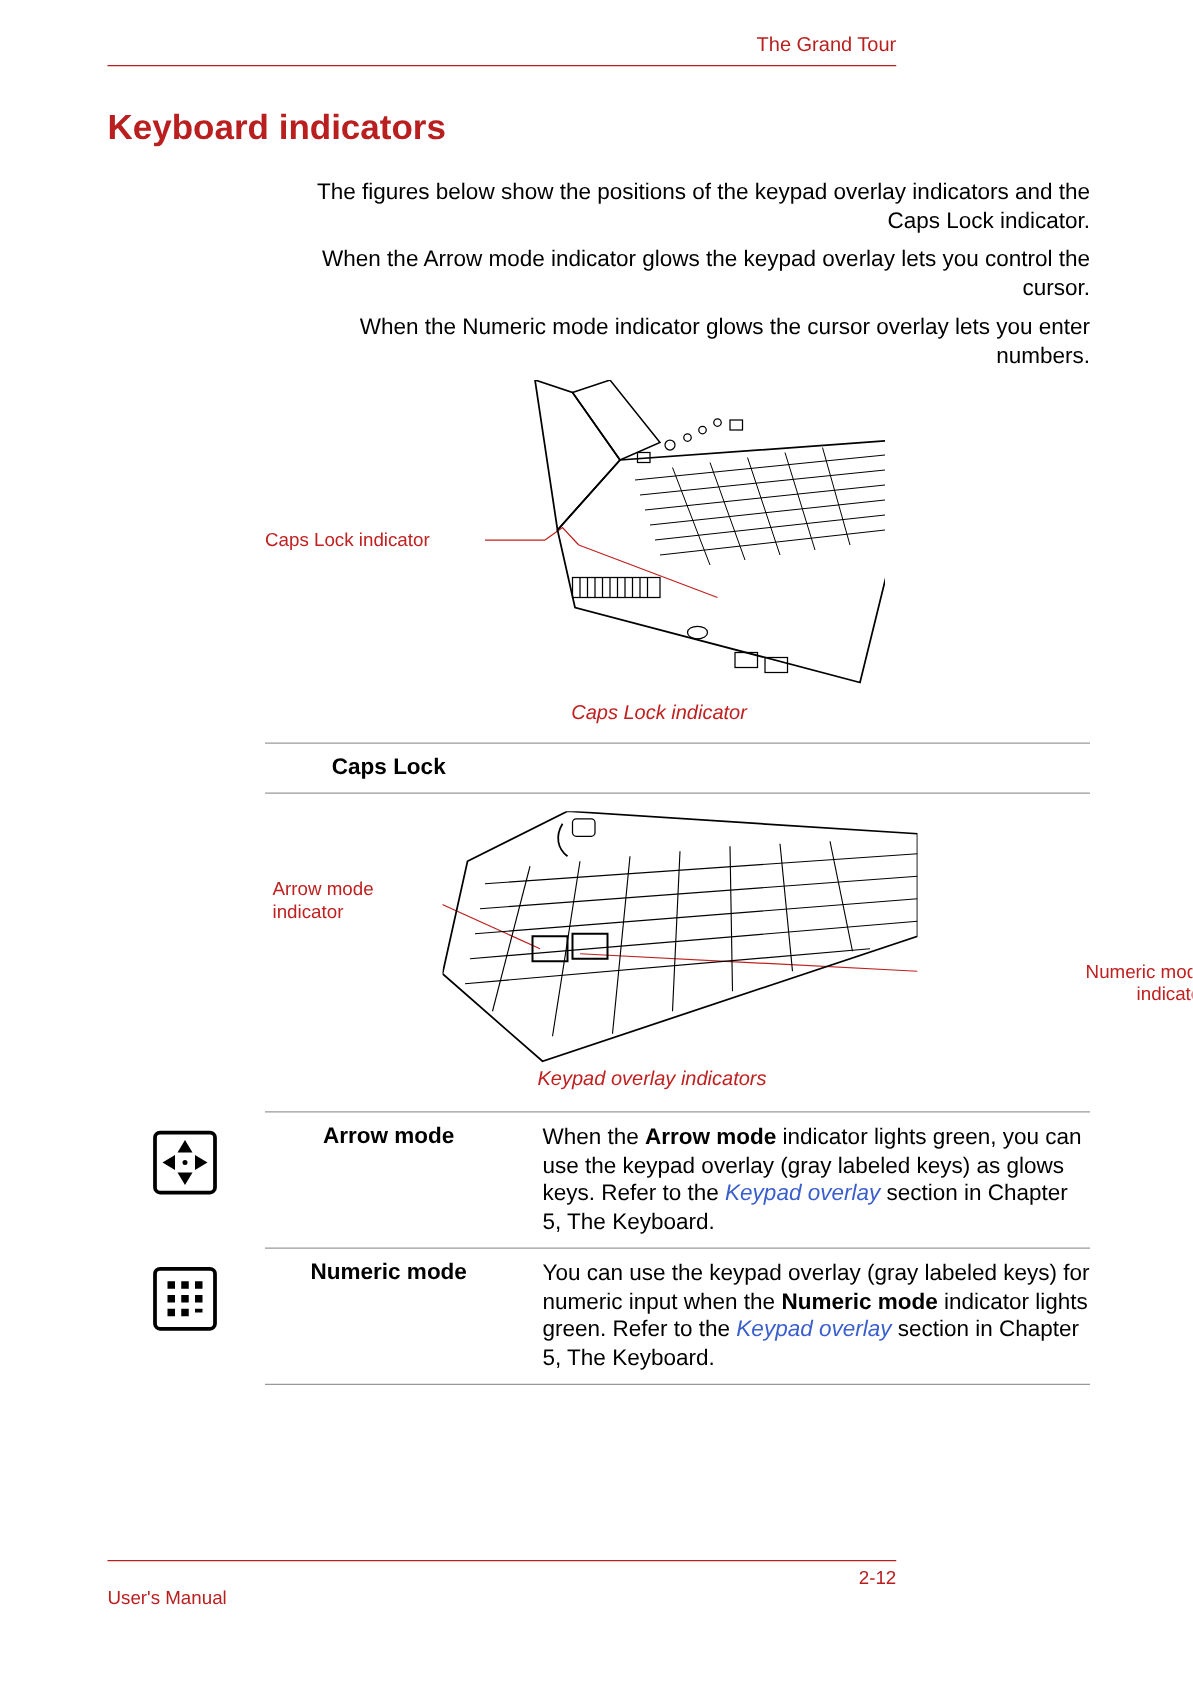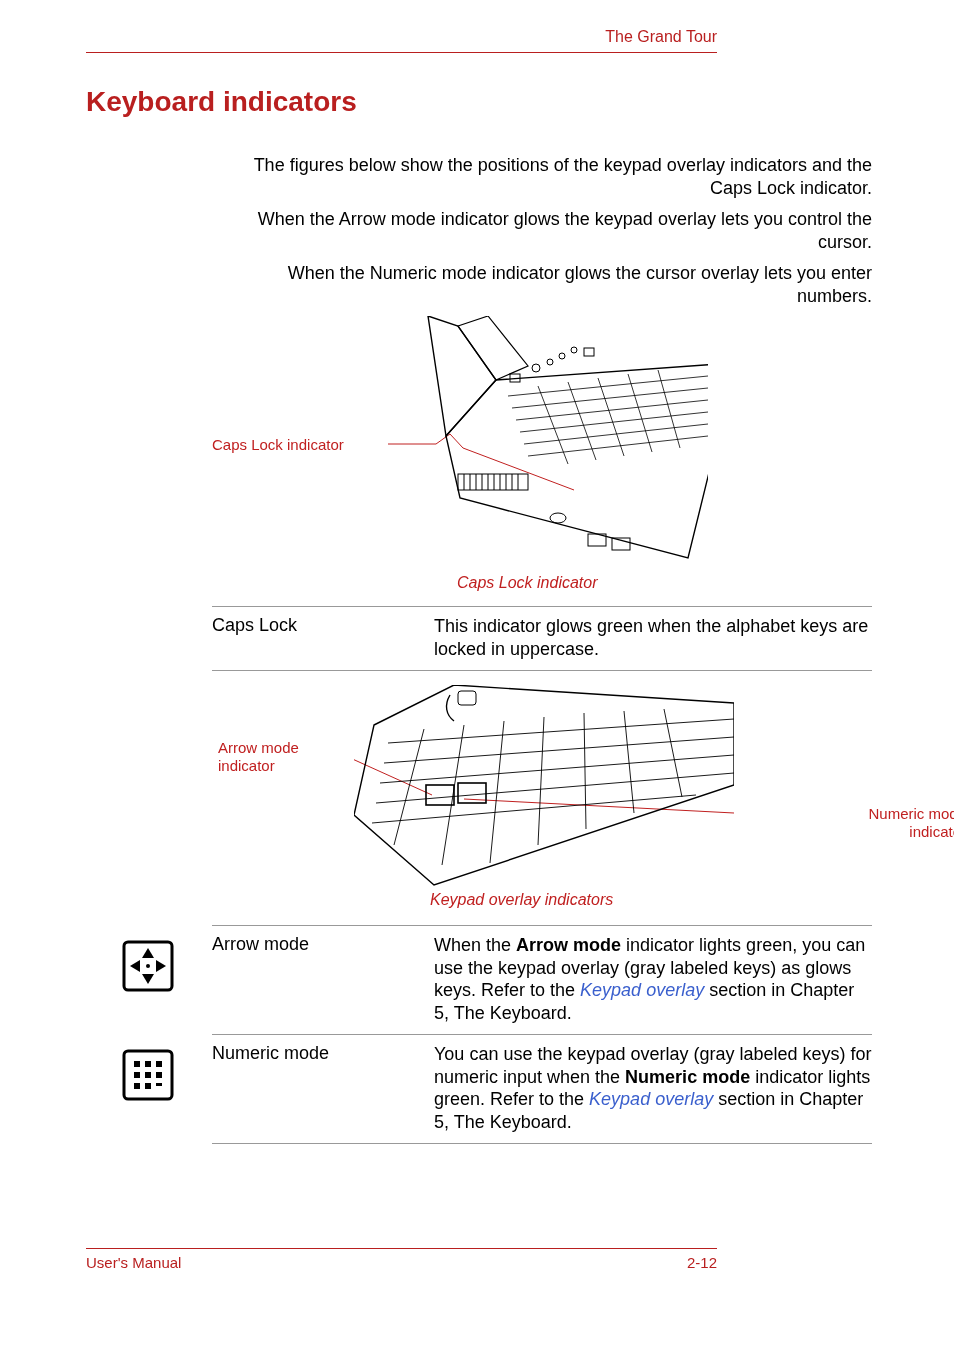--- a/index.html
+++ b/index.html
@@ -3,38 +3,38 @@
 <meta charset="utf-8">
 <style>
   * { box-sizing: border-box; margin: 0; padding: 0; }
   html, body { width: 954px; height: 1351px; background: #fff; font-family: Arial, Helvetica, sans-serif; color: #000; }
   .page { position: relative; width: 803px; height: 1351px; padding: 18px 86px 0 86px; }
 
   .header-right { position: absolute; top: 28px; right: 86px; color: #b91f1f; font-size: 16px; }
   .header-rule { position: absolute; top: 52px; left: 86px; right: 86px; border: none; border-top: 1px solid #b91f1f; }
 
   .footer-rule { position: absolute; bottom: 102px; left: 86px; right: 86px; border: none; border-top: 1px solid #b91f1f; }
-  .footer-left { position: absolute; bottom: 80px; left: 86px; color: #b91f1f; font-size: 15px; }
+  .footer-left { position: absolute; bottom: 64px; left: 86px; color: #b91f1f; font-size: 15px; }
   .footer-right { position: absolute; bottom: 80px; right: 86px; color: #b91f1f; font-size: 15px; }
 
-  h1.section-title { color: #b91f1f; font-size: 28px; font-weight: bold; margin-top: 68px; margin-bottom: 36px; }
+  h1.section-title { color: #b91f1f; font-size: 28px; font-weight: bold; margin-top: 68px; margin-bottom: 24px; }
 
   .body-col { margin-left: 126px; width: 660px; }
   .body-col p { font-size: 18px; line-height: 1.28; margin-bottom: 8px; text-align: right; }
 
   
   .fig1 { margin-top: 6px; margin-bottom: 4px; height: 280px; position: relative; }
   .fig1 .callout { position: absolute; left: 0; top: 120px; color: #c02020; font-size: 15px; }
   .fig1 .drawing { position: absolute; left: 176px; top: 0; width: 320px; height: 256px; }
   .fig1 .caption { position: absolute; left: 245px; top: 258px; color: #c02020; font-style: italic; font-size: 16px; }
 
   .table-rule { border: none; border-top: 1px solid #999; margin: 10px 0 8px 0; }
 
   .def-row { display: flex; gap: 24px; }
-  .def-term { flex: 0 0 198px; font-weight: normal; font-size: 18px; }
+  .def-term { flex: 0 0 198px; font-weight: bold; font-size: 18px; text-align: center; }
   .def-desc { flex: 1; font-size: 18px; line-height: 1.25; }
   .def-desc b { font-weight: bold; }
   .link { color: #3a5fcd; font-style: italic; }
 
   
   .fig2 { margin-top: 14px; margin-bottom: 4px; height: 230px; position: relative; width: 100%; }
   .fig2 .callout-left { position: absolute; left: 6px; top: 54px; color: #c02020; font-size: 15px; line-height: 1.2; }
   .fig2 .callout-right { position: absolute; right: -94px; top: 120px; color: #c02020; font-size: 15px; line-height: 1.2; text-align: right; }
   .fig2 .drawing { position: absolute; left: 142px; top: 0; width: 380px; height: 204px; }
   .fig2 .caption { position: absolute; left: 218px; top: 206px; color: #c02020; font-style: italic; font-size: 16px; }
@@ -110,21 +110,20 @@
         <circle cx="186" cy="34" r="3" fill="none" stroke="#000"></circle>
         <rect x="122" y="58" width="10" height="8" fill="none" stroke="#000"></rect>
         <rect x="196" y="32" width="10" height="8" fill="none" stroke="#000"></rect>
       </svg>
       <div class="caption">Caps Lock indicator</div>
     </div>
 
     <hr class="table-rule">
     <div class="def-row">
       <div class="def-term">Caps Lock</div>
-      <div class="def-desc">This indicator glows green when the alphabet keys are locked in uppercase.</div>
     </div>
     <hr class="table-rule">
 
     <div class="fig2">
       <div class="callout-left">
         <span>Arrow mode</span><br><span>indicator</span>
       </div>
       <div class="callout-right">
         <span>Numeric mode</span><br><span>indicator</span>
       </div>

